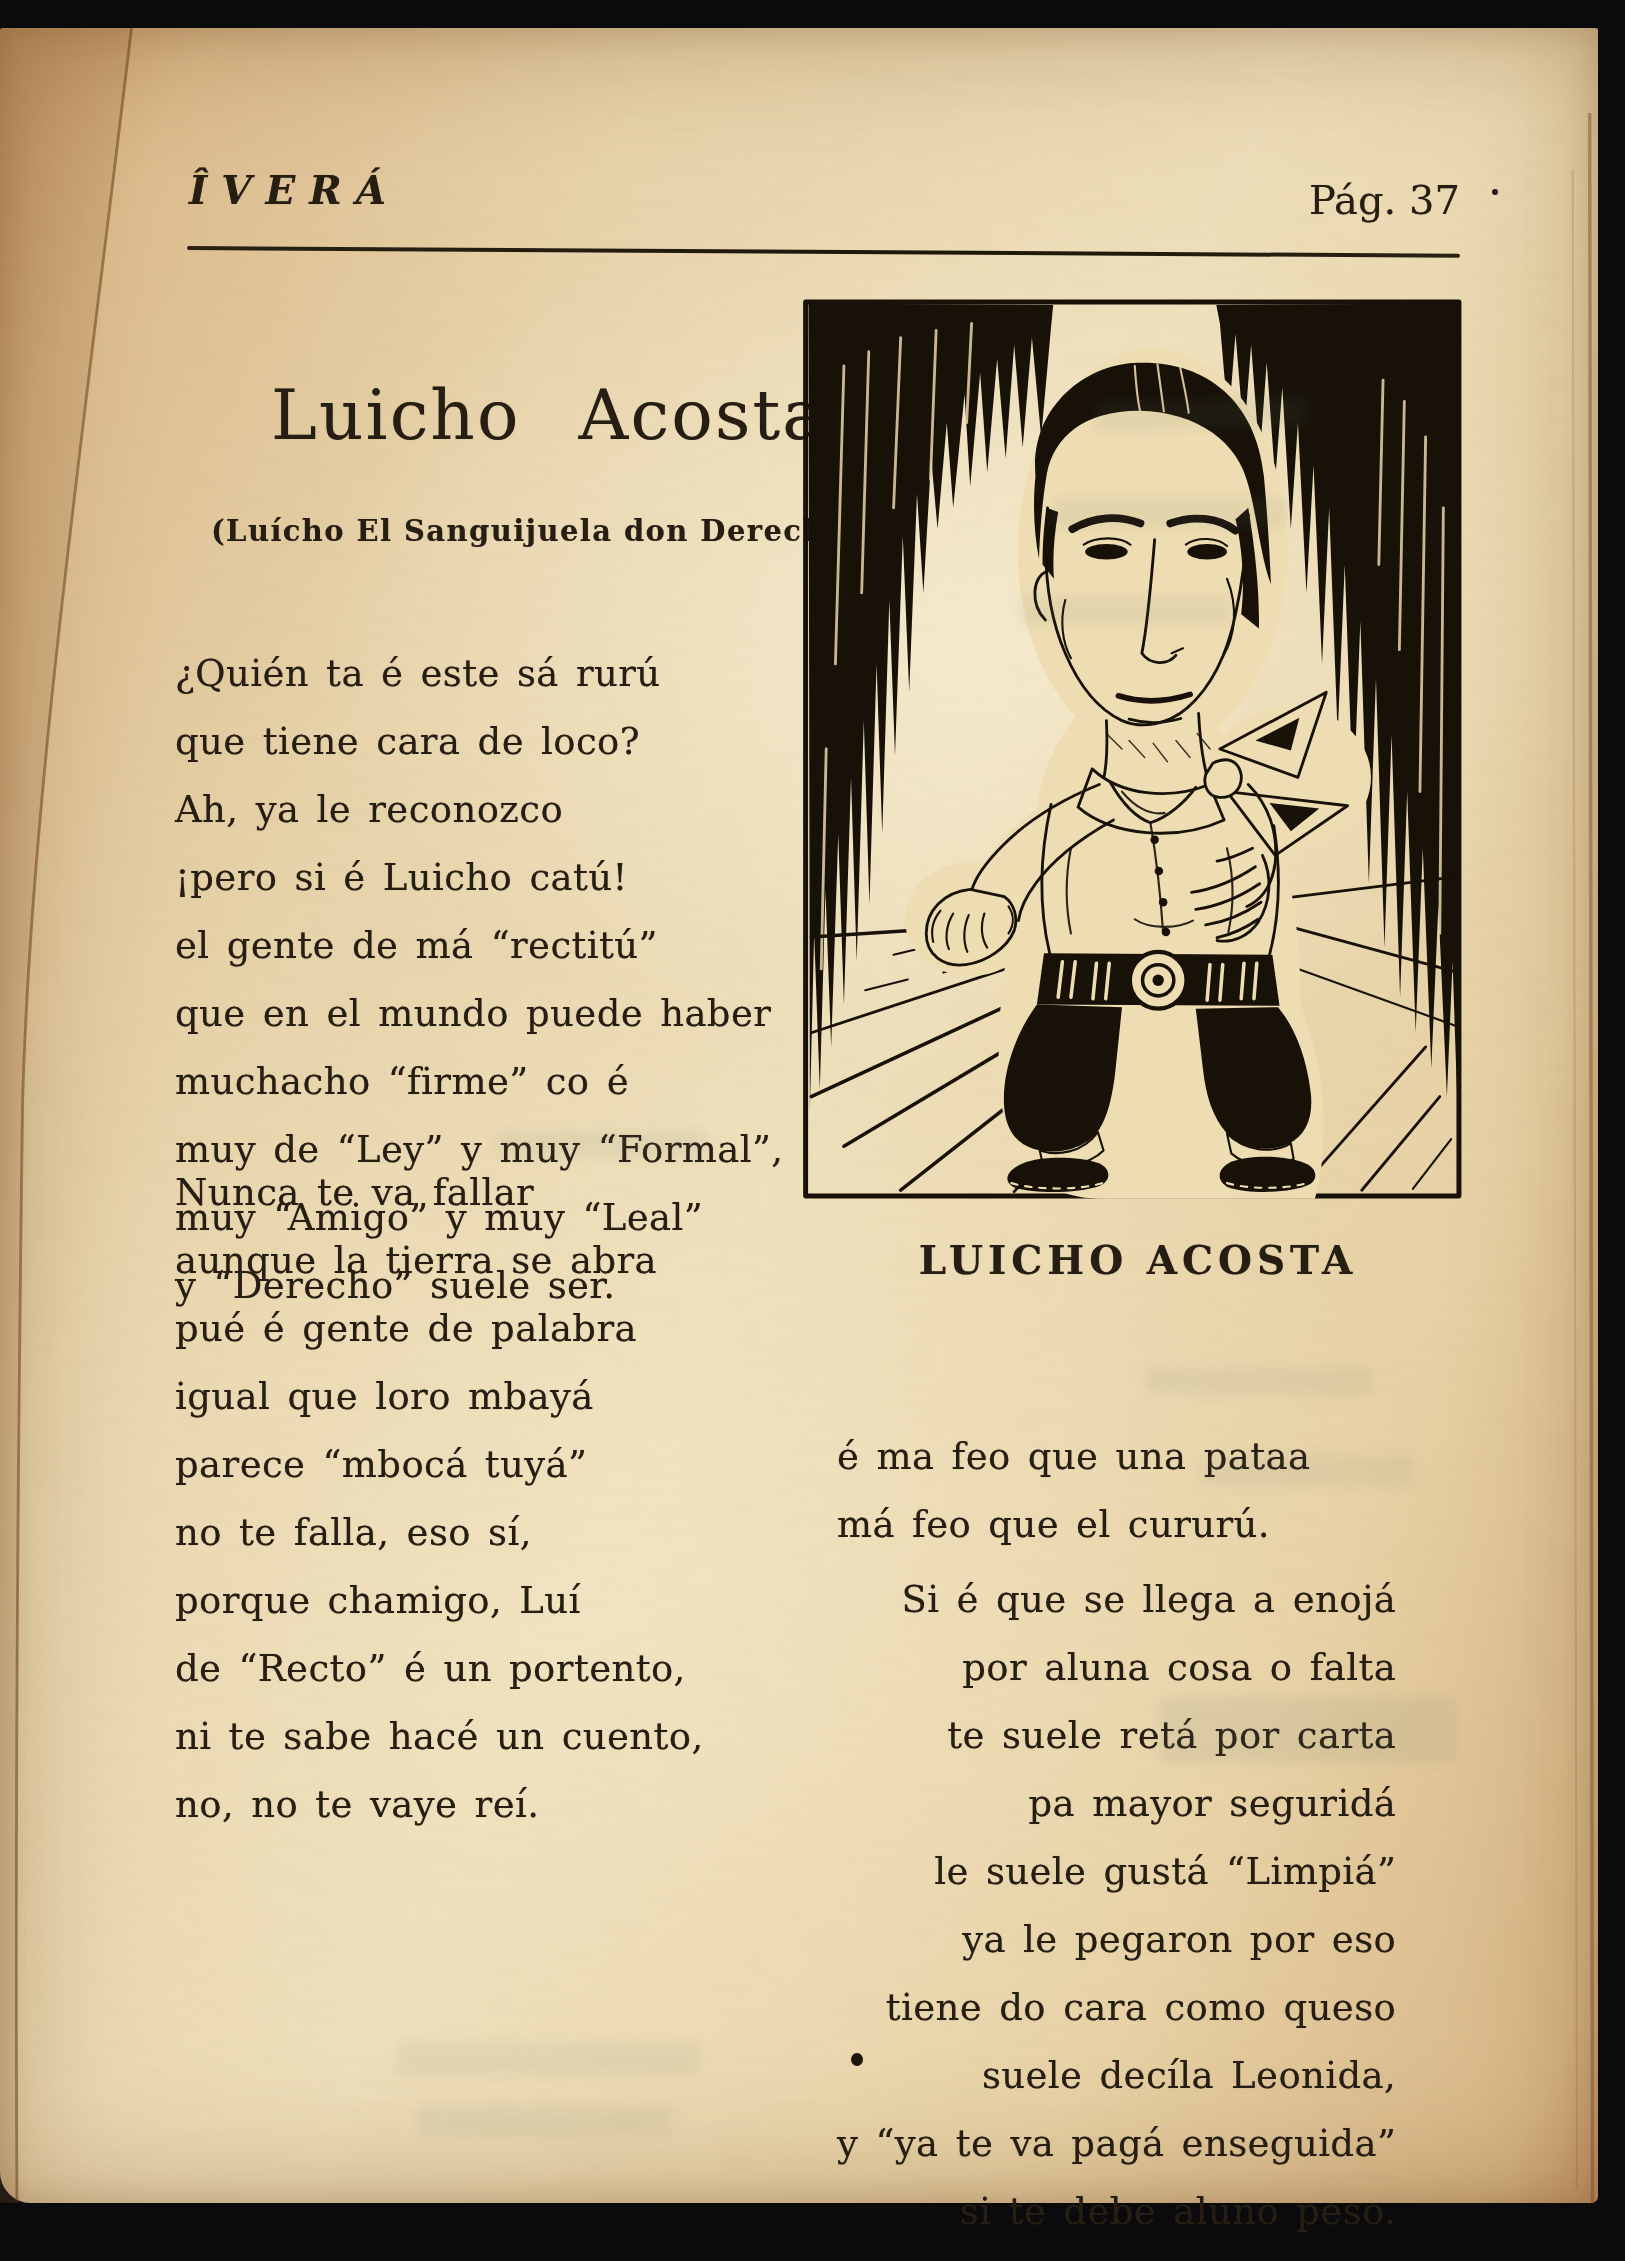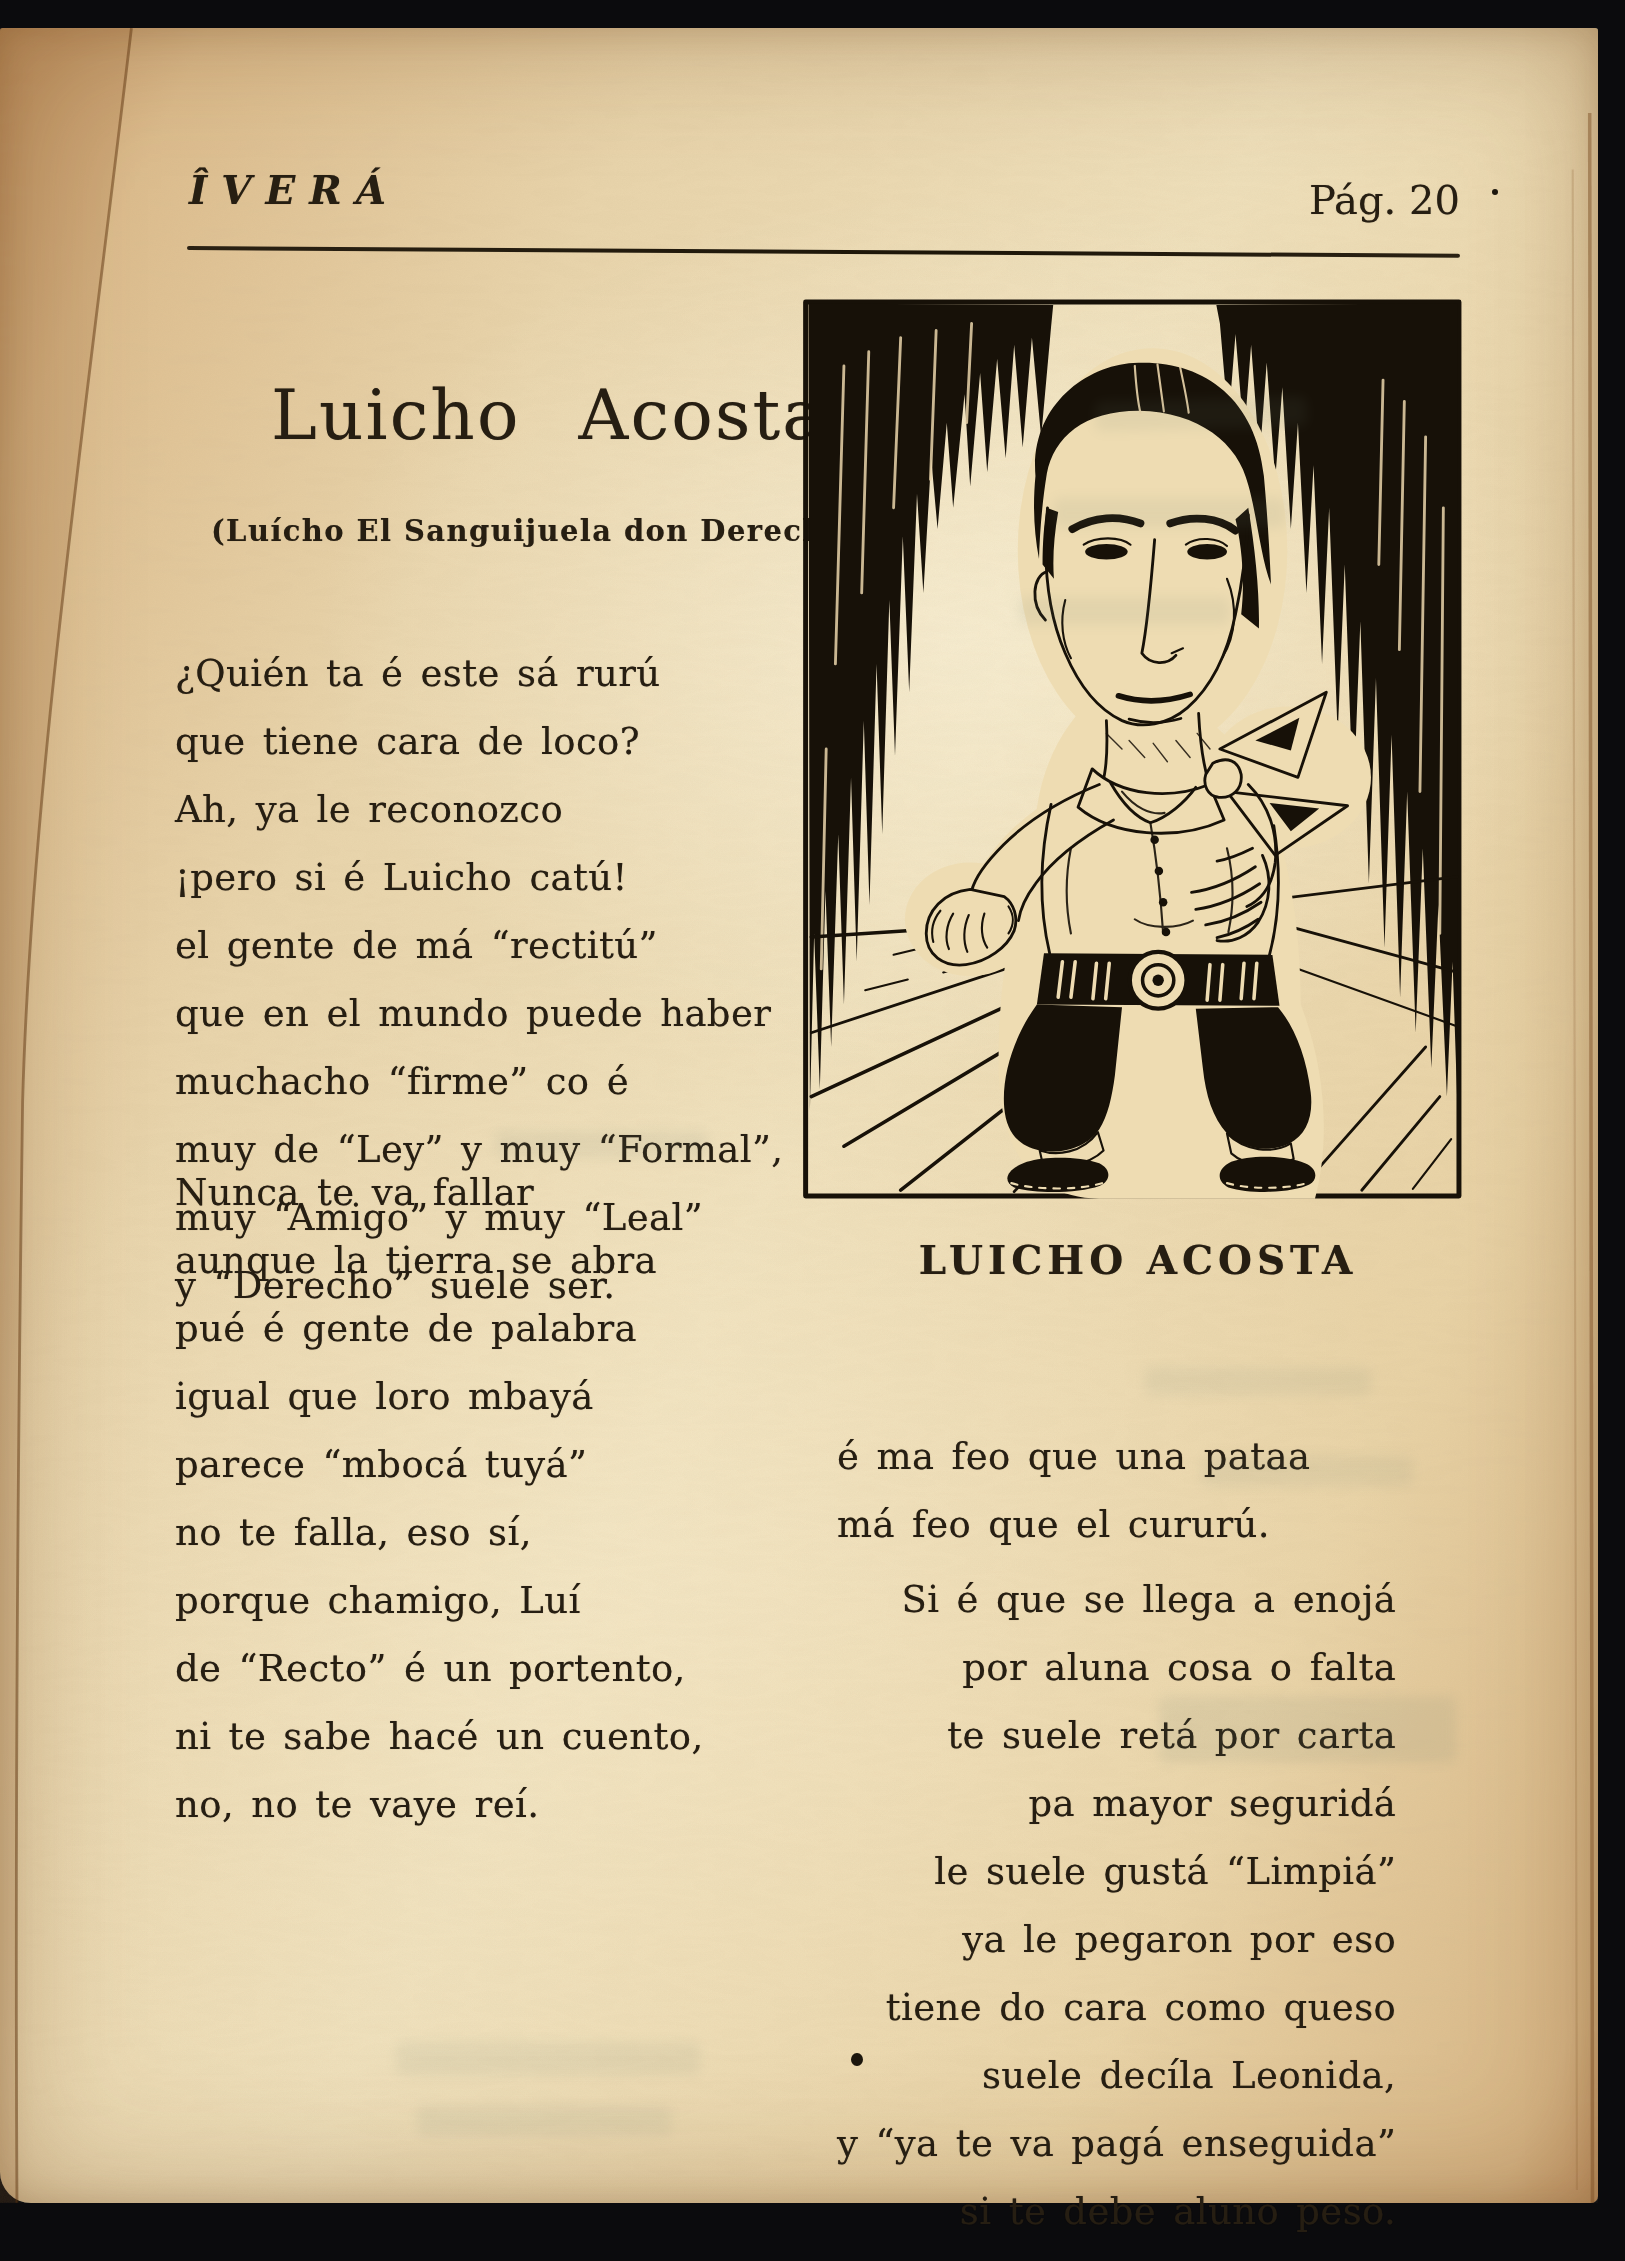--- a/index.html
+++ b/index.html
@@ -84,21 +84,21 @@
 <svg class="crease" width="1625" height="2175" viewBox="0 0 2300 3078">
   <path d="M186,0 C120,560 44,1080 32,1520 C24,2100 22,2700 24,3078" fill="none" stroke="rgba(92,52,16,0.50)" stroke-width="4"></path>
   <path d="M186,0 C120,560 44,1080 32,1520 C24,2100 22,2700 24,3078 L0,3078 L0,0 Z" fill="rgba(140,88,40,0.16)"></path>
   <path d="M2250,120 L2254,3078" fill="none" stroke="rgba(120,74,32,0.45)" stroke-width="5"></path>
   <path d="M2226,200 L2232,3060" fill="none" stroke="rgba(130,84,40,0.20)" stroke-width="3"></path>
 </svg>
 
 <div class="content">
 
   <div class="masthead ink">ÎVERÁ</div>
-  <div class="pagenum ink">Pág. 20</div>
+  <div class="pagenum ink">Pág. 37</div>
   <div class="rule"></div>
 
   <h1 class="title ink">Luicho Acosta</h1>
   <p class="subtitle ink">(Luícho El Sanguijuela don Derecho)</p>
 
   <p class="stanza col-left s1 ink">¿Quién ta é este sá rurú<br>que tiene cara de loco?<br>Ah, ya le reconozco<br>¡pero si é Luicho catú!<br>el gente de má “rectitú”<br>que en el mundo puede haber<br>muchacho “firme” co é<br>muy de “Ley” y muy “Formal”,<br>muy “Amigo” y muy “Leal”<br>y “Derecho” suele ser.</p>
   <p class="stanza col-left s2 ink">Nunca te va fallar<br>aunque la tierra se abra<br>pué é gente de palabra<br>igual que loro mbayá<br>parece “mbocá tuyá”<br>no te falla, eso sí,<br>porque chamigo, Luí<br>de “Recto” é un portento,<br>ni te sabe hacé un cuento,<br>no, no te vaye reí.</p>
 
   <svg class="illustration" width="664" height="908" viewBox="0 0 935 1280">
     <g stroke-linecap="round" stroke-linejoin="round">

